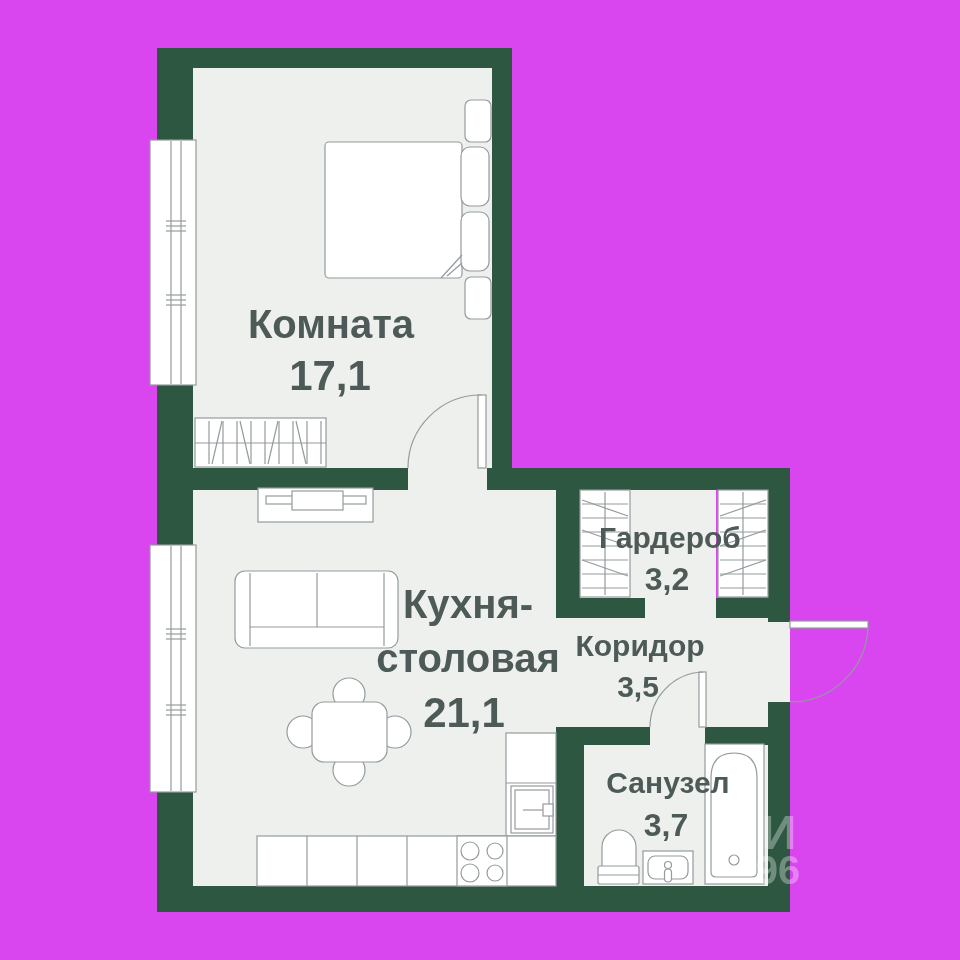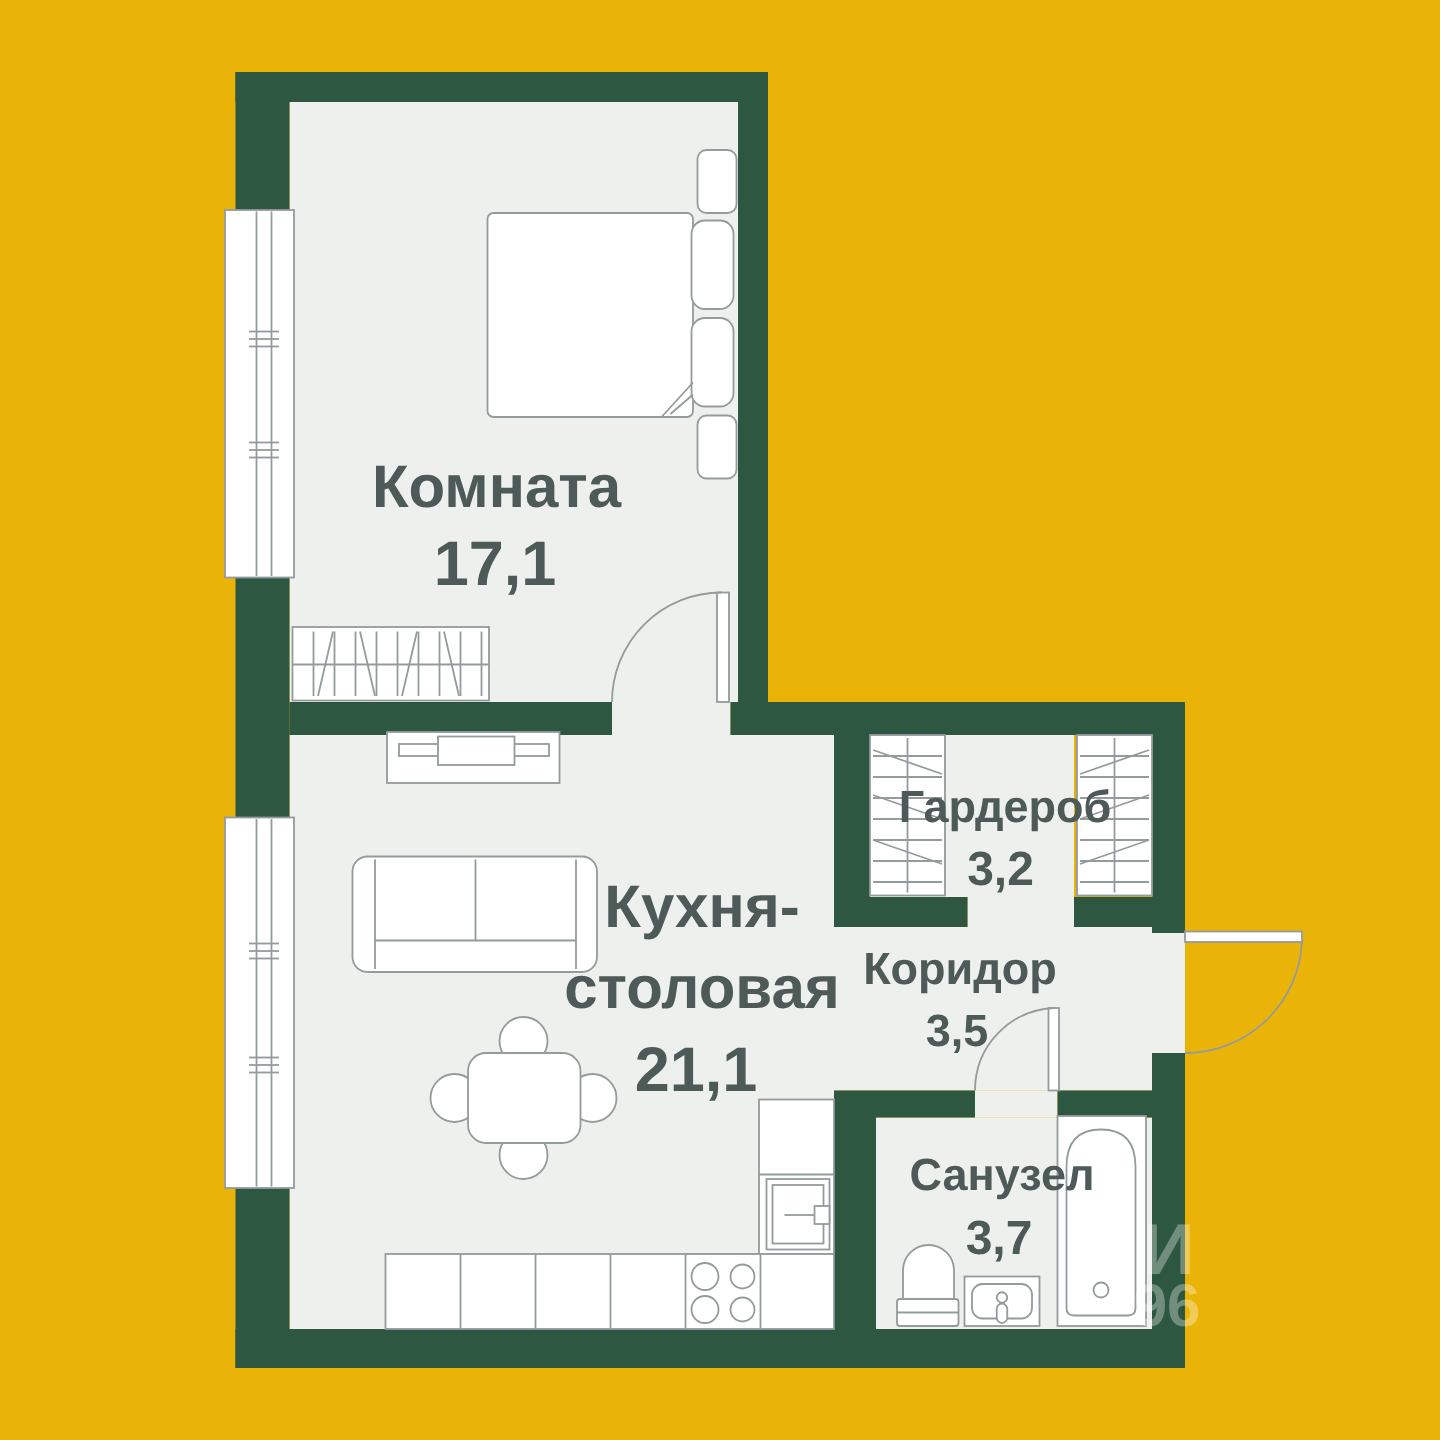--- a/index.html
+++ b/index.html
@@ -1,20 +1,20 @@
 <!DOCTYPE html>
 <html><head>
 <meta charset="utf-8">
 <style>
   html, body { margin: 0; padding: 0; background: #ffffff; }
   .stage {
     position: relative;
     width: 960px;
     height: 960px;
-    background: #eab308;
+    background: #d946ef;
     overflow: hidden;
     font-family: "Liberation Sans", sans-serif;
   }
   svg { display: block; }
   text { font-family: "Liberation Sans", sans-serif; font-weight: 700; }
 </style>
 </head>
 <body>
 
 <div class="stage">

